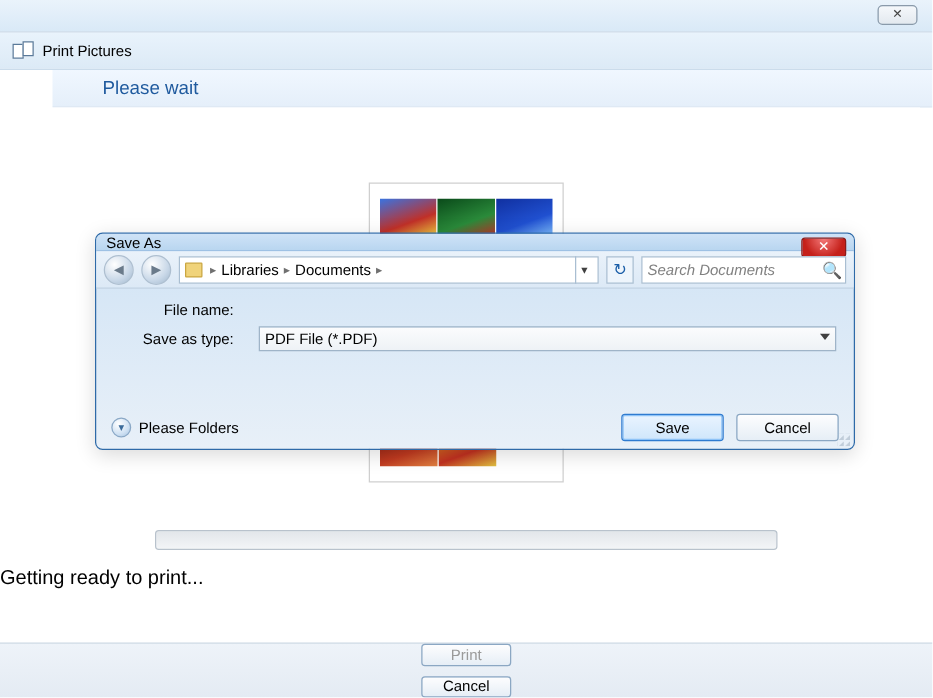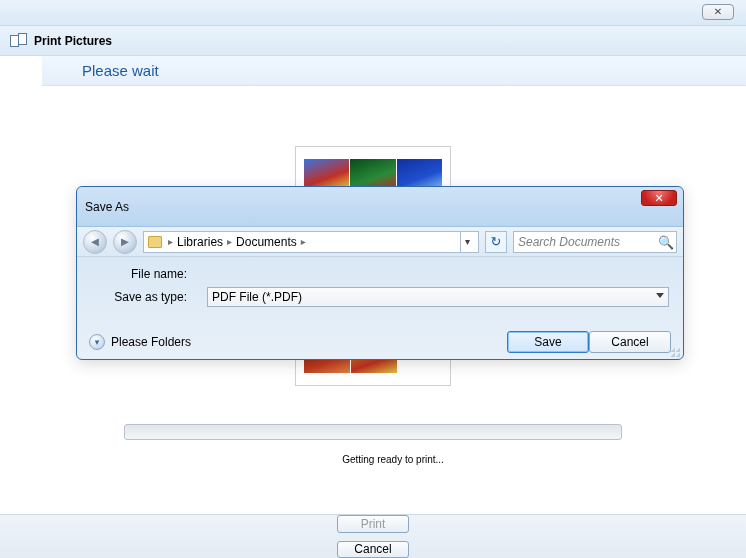--- a/index.html
+++ b/index.html
@@ -32,21 +32,20 @@
     cursor: default;
   }
   .titlebar {
     height: 30px;
     background: linear-gradient(#e9f3fc,#dceaf6);
     display: flex;
     align-items: center;
     padding: 0 10px;
     gap: 8px;
     border-bottom: 1px solid #cbdceb;
-    font-weight: bold;
   }
   .titlebar .ticon {
     width: 16px; height: 16px;
     position: relative;
   }
   .ticon::before, .ticon::after {
     content:""; position:absolute; background:#5a7a9a;
   }
   .ticon::before { left:0; top:2px; width:7px; height:10px; border:1px solid #5a7a9a; background:#fff;}
   .ticon::after  { left:8px; top:0; width:7px; height:10px; border:1px solid #5a7a9a; background:#fff;}
@@ -94,21 +93,21 @@
   .saveas {
     position: absolute;
     left: 76px; top: 186px;
     width: 608px; height: 174px;
     border: 1px solid #2e6aa8;
     border-radius: 6px;
     background: linear-gradient(#d0e3f5,#e8f0f8);
     box-shadow: 0 4px 16px rgba(0,0,0,.15);
   }
   .sa-title {
-    height: 40px;
+    height: 14px;
     background: linear-gradient(#cfe3f7,#b9d6f0);
     border-radius: 6px 6px 0 0;
     display:flex; align-items:center;
     padding: 0 8px;
     border-bottom: 1px solid #9ec1e4;
     position: relative;
   }
   .sa-close {
     position:absolute; right:6px; top:3px;
     width:36px; height:16px;
@@ -207,21 +206,21 @@
   .browse {
     display:flex; align-items:center; gap:6px;
   }
   .circbtn {
     width:16px; height:16px; border-radius:50%;
     background:radial-gradient(circle at 35% 30%,#fff,#cfe1f3 60%,#a5c2df);
     border:1px solid #8aa8c6;
     display:flex; align-items:center; justify-content:center;
     font-size:9px; color:#3a6a9a;
   }
-  .btns { display:flex; }
+  .btns { display:flex; gap:10px; }
   .winbtn {
     width:82px; height:22px;
     border:1px solid #8ba7c3;
     border-radius:3px;
     background:linear-gradient(#fdfdfe,#e6eef6);
     font-size:12px;
     display:flex; align-items:center; justify-content:center;
     cursor:default;
   }
   .winbtn.default {
@@ -241,23 +240,22 @@
     position:absolute;
     left:50%; top:424px; transform:translateX(-50%);
     width:498px; height:16px;
     border:1px solid #b8c2cc;
     border-radius:3px;
     background:linear-gradient(#e2e6ea,#f3f5f7);
   }
   .status {
     position:absolute;
     left:0; right:0; top:454px;
-    text-align:center;
-    font-size:10px;
-    padding-left:40px;
+    text-align:left;
+    font-size:16px;
   }
   
   .footer {
     position:absolute;
     left:0; right:0; bottom:0;
     height:44px;
     background:linear-gradient(#eef3f9,#e4ebf3);
     border-top:1px solid #ccd8e4;
     display:flex; align-items:center; justify-content:flex-end;
     padding: 0 12px; gap:8px;flex-direction:column;

